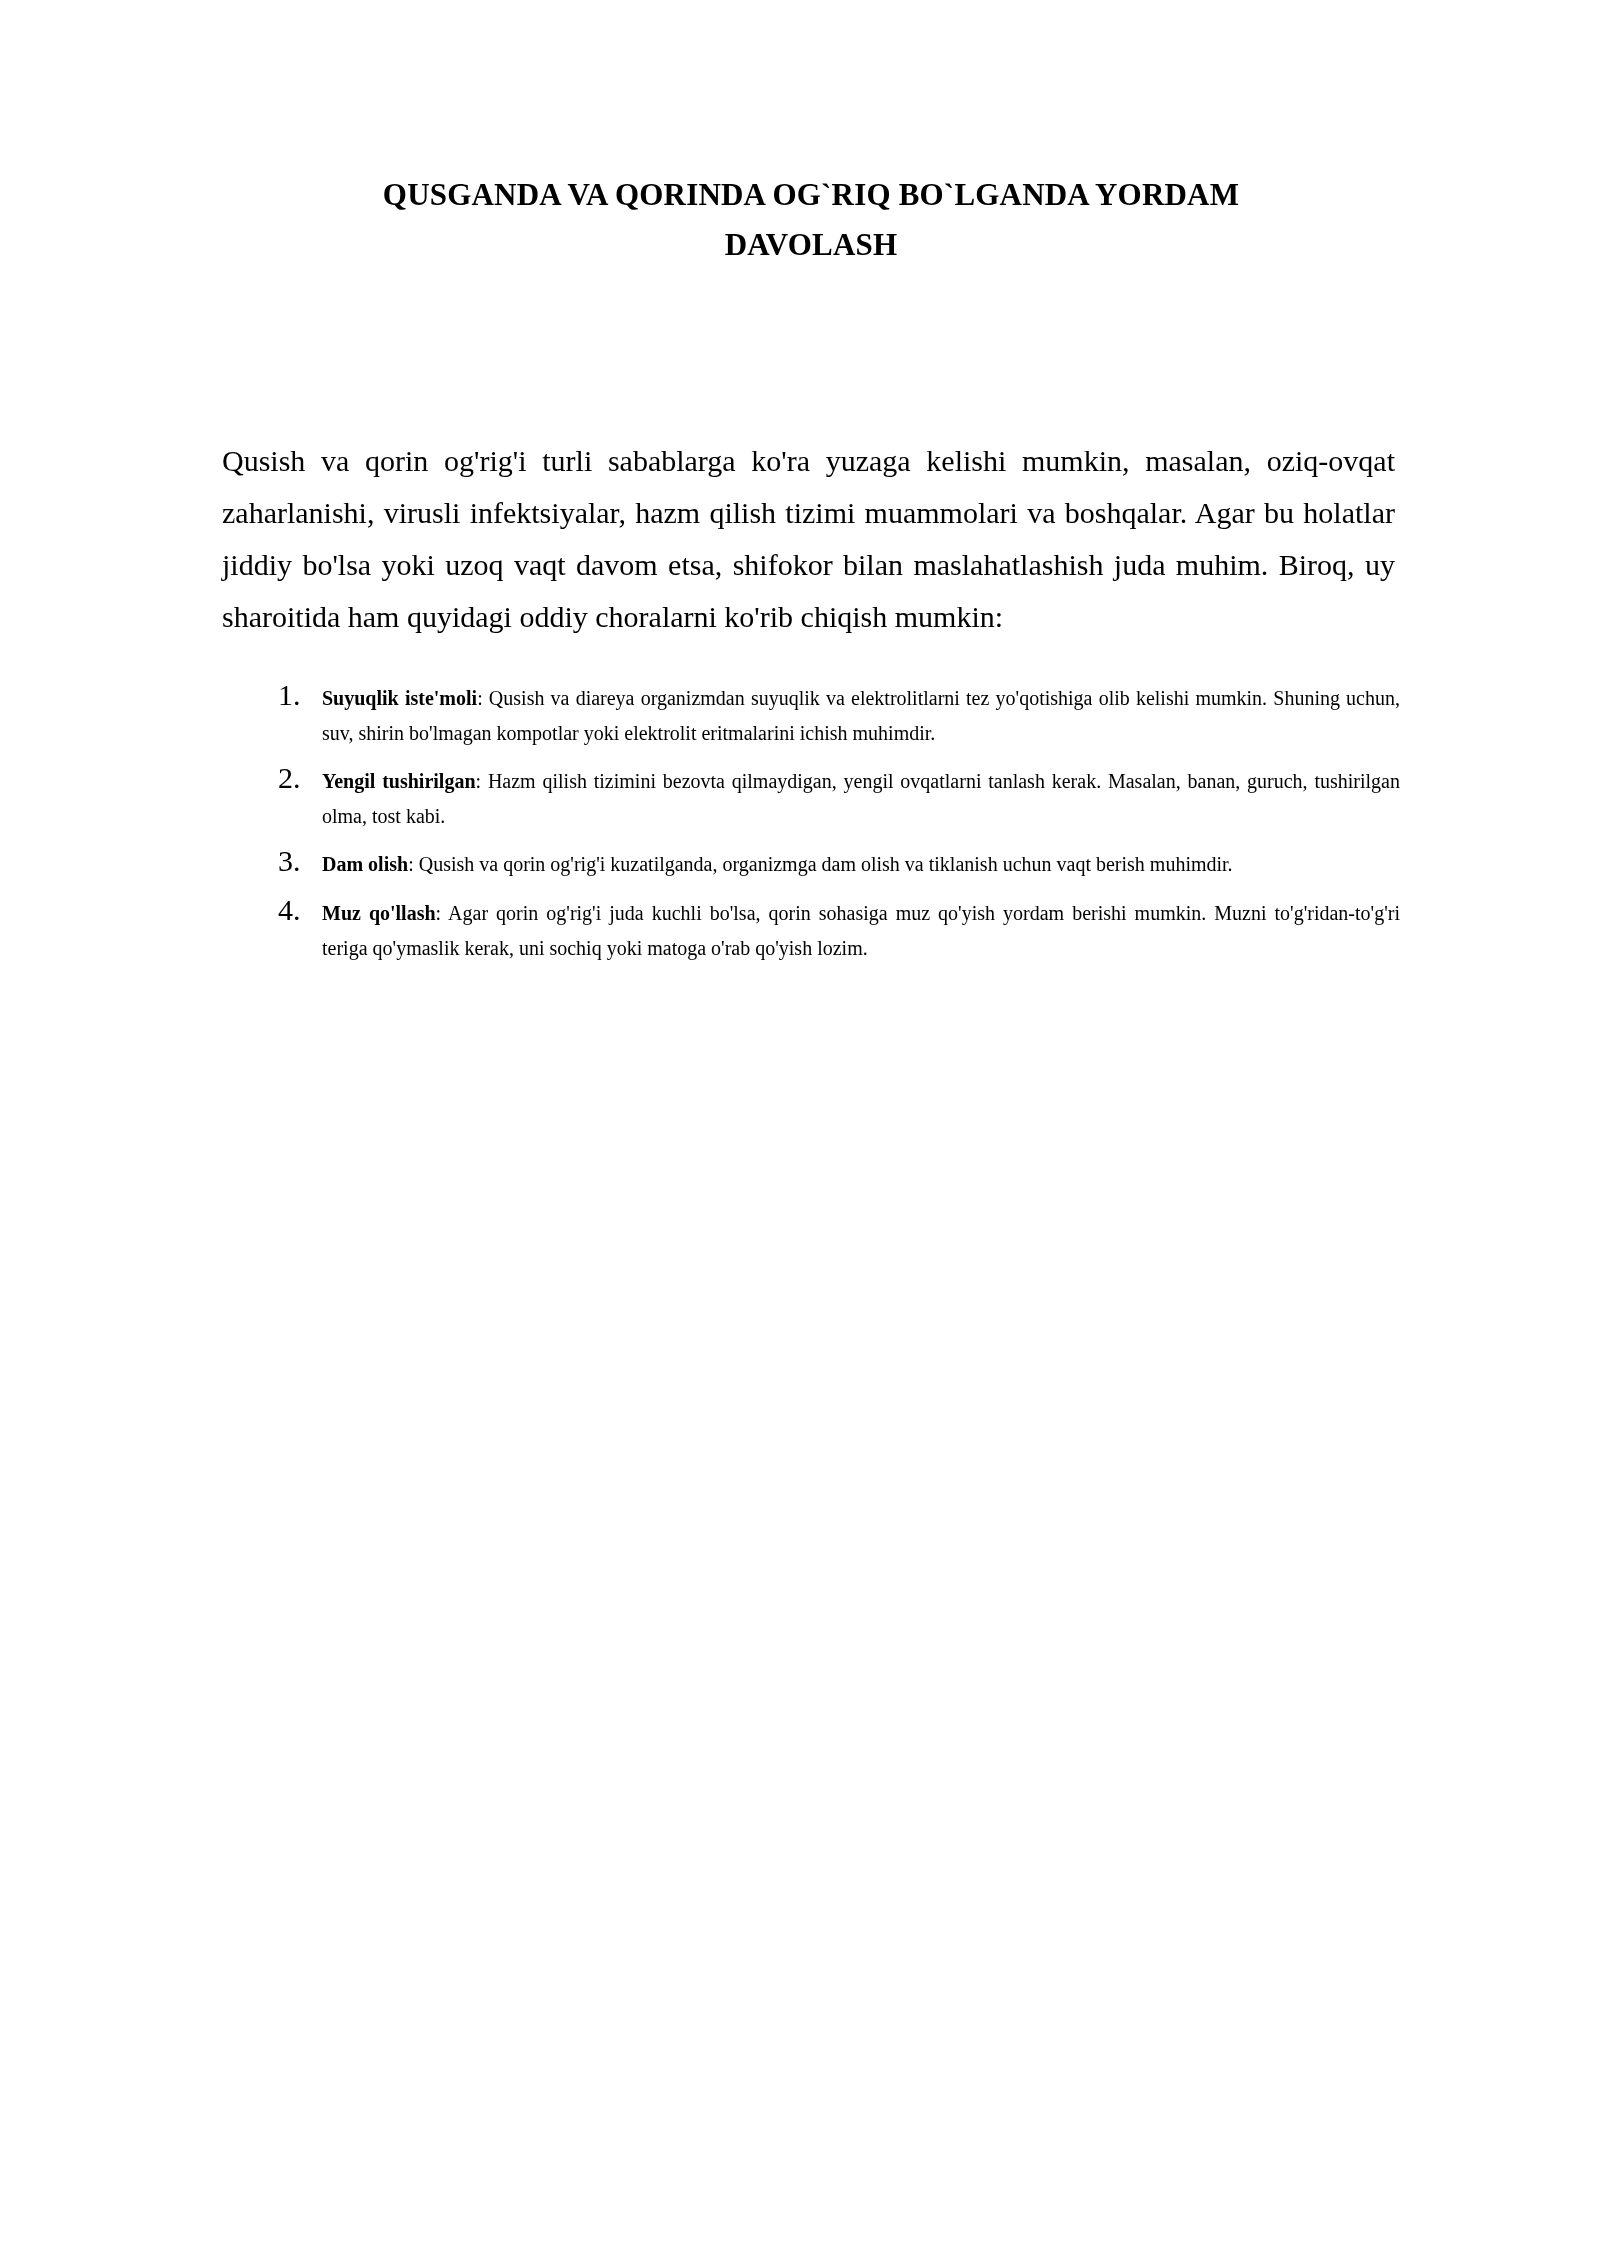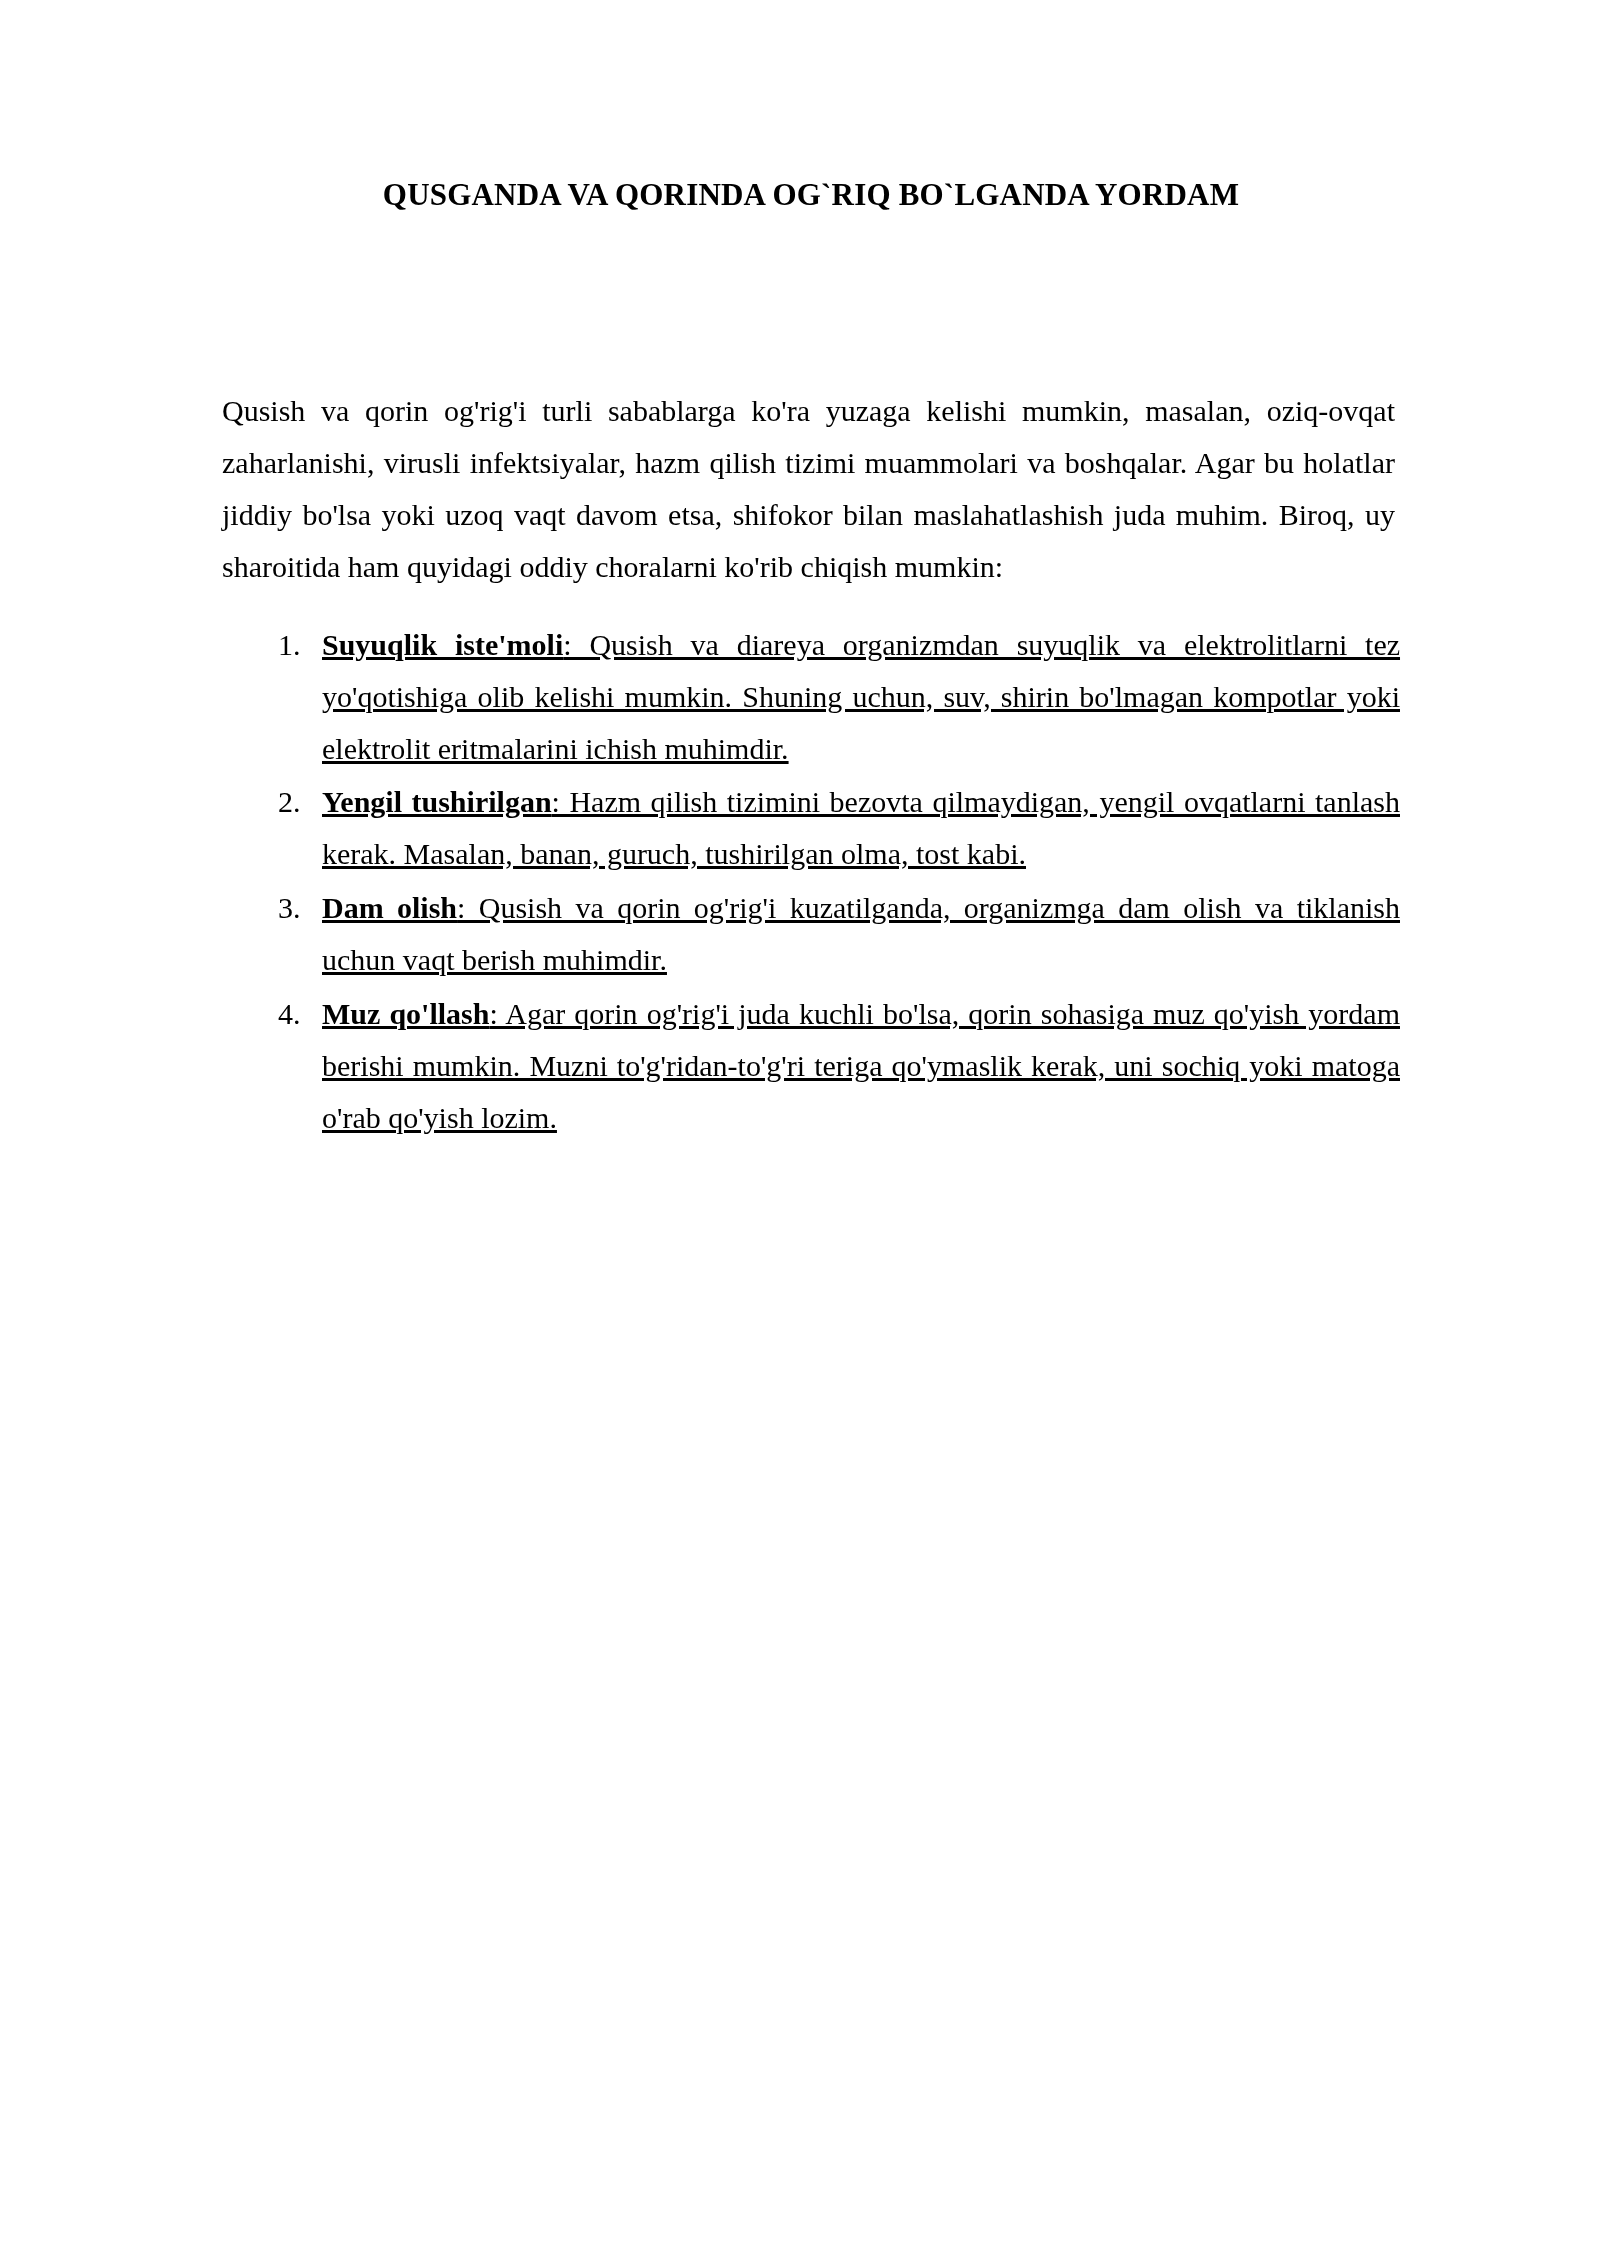--- a/index.html
+++ b/index.html
@@ -36,23 +36,22 @@
   .body-par {
     font-size: 30px;
     line-height: 1.73;
     text-align: justify;
     text-justify: inter-word;
     margin: 0 5px 26px 0;
   }
   ol.steps {
     margin: 18px 0 0 0;
     padding-left: 86px;
-    font-size: 30px;
+    font-size: 20px;
     line-height: 1.73;
-    text-decoration: underline;
   }
   ol.steps > li {
     text-align: justify;
     text-justify: inter-word;
     margin-bottom: 2px;
     padding-left: 14px;
   }
   ol.steps > li::marker {
     font-size: 30px;
   }
@@ -60,20 +59,21 @@
     font-weight: bold;
   }
 </style>
 </head>
 <body>
 
 <div class="page">
 
   <h1 class="doc-title">
     <span class="title-line">QUSGANDA VA QORINDA OG`RIQ BO`LGANDA YORDAM</span>
+    <span class="title-line">DAVOLASH</span>
   </h1>
 
   <div class="spacer-after-title"></div>
 
   <p class="body-par">Qusish va qorin og'rig'i turli sabablarga ko'ra yuzaga kelishi mumkin, masalan, oziq-ovqat zaharlanishi, virusli infektsiyalar, hazm qilish tizimi muammolari va boshqalar. Agar bu holatlar jiddiy bo'lsa yoki uzoq vaqt davom etsa, shifokor bilan maslahatlashish juda muhim. Biroq, uy sharoitida ham quyidagi oddiy choralarni ko'rib chiqish mumkin:</p>
 
   <ol class="steps">
     <li>
       <span class="lead">Suyuqlik iste'moli</span><span>: Qusish va diareya organizmdan suyuqlik va elektrolitlarni tez yo'qotishiga olib kelishi mumkin. Shuning uchun, suv, shirin bo'lmagan kompotlar yoki elektrolit eritmalarini ichish muhimdir.</span>
     </li>

